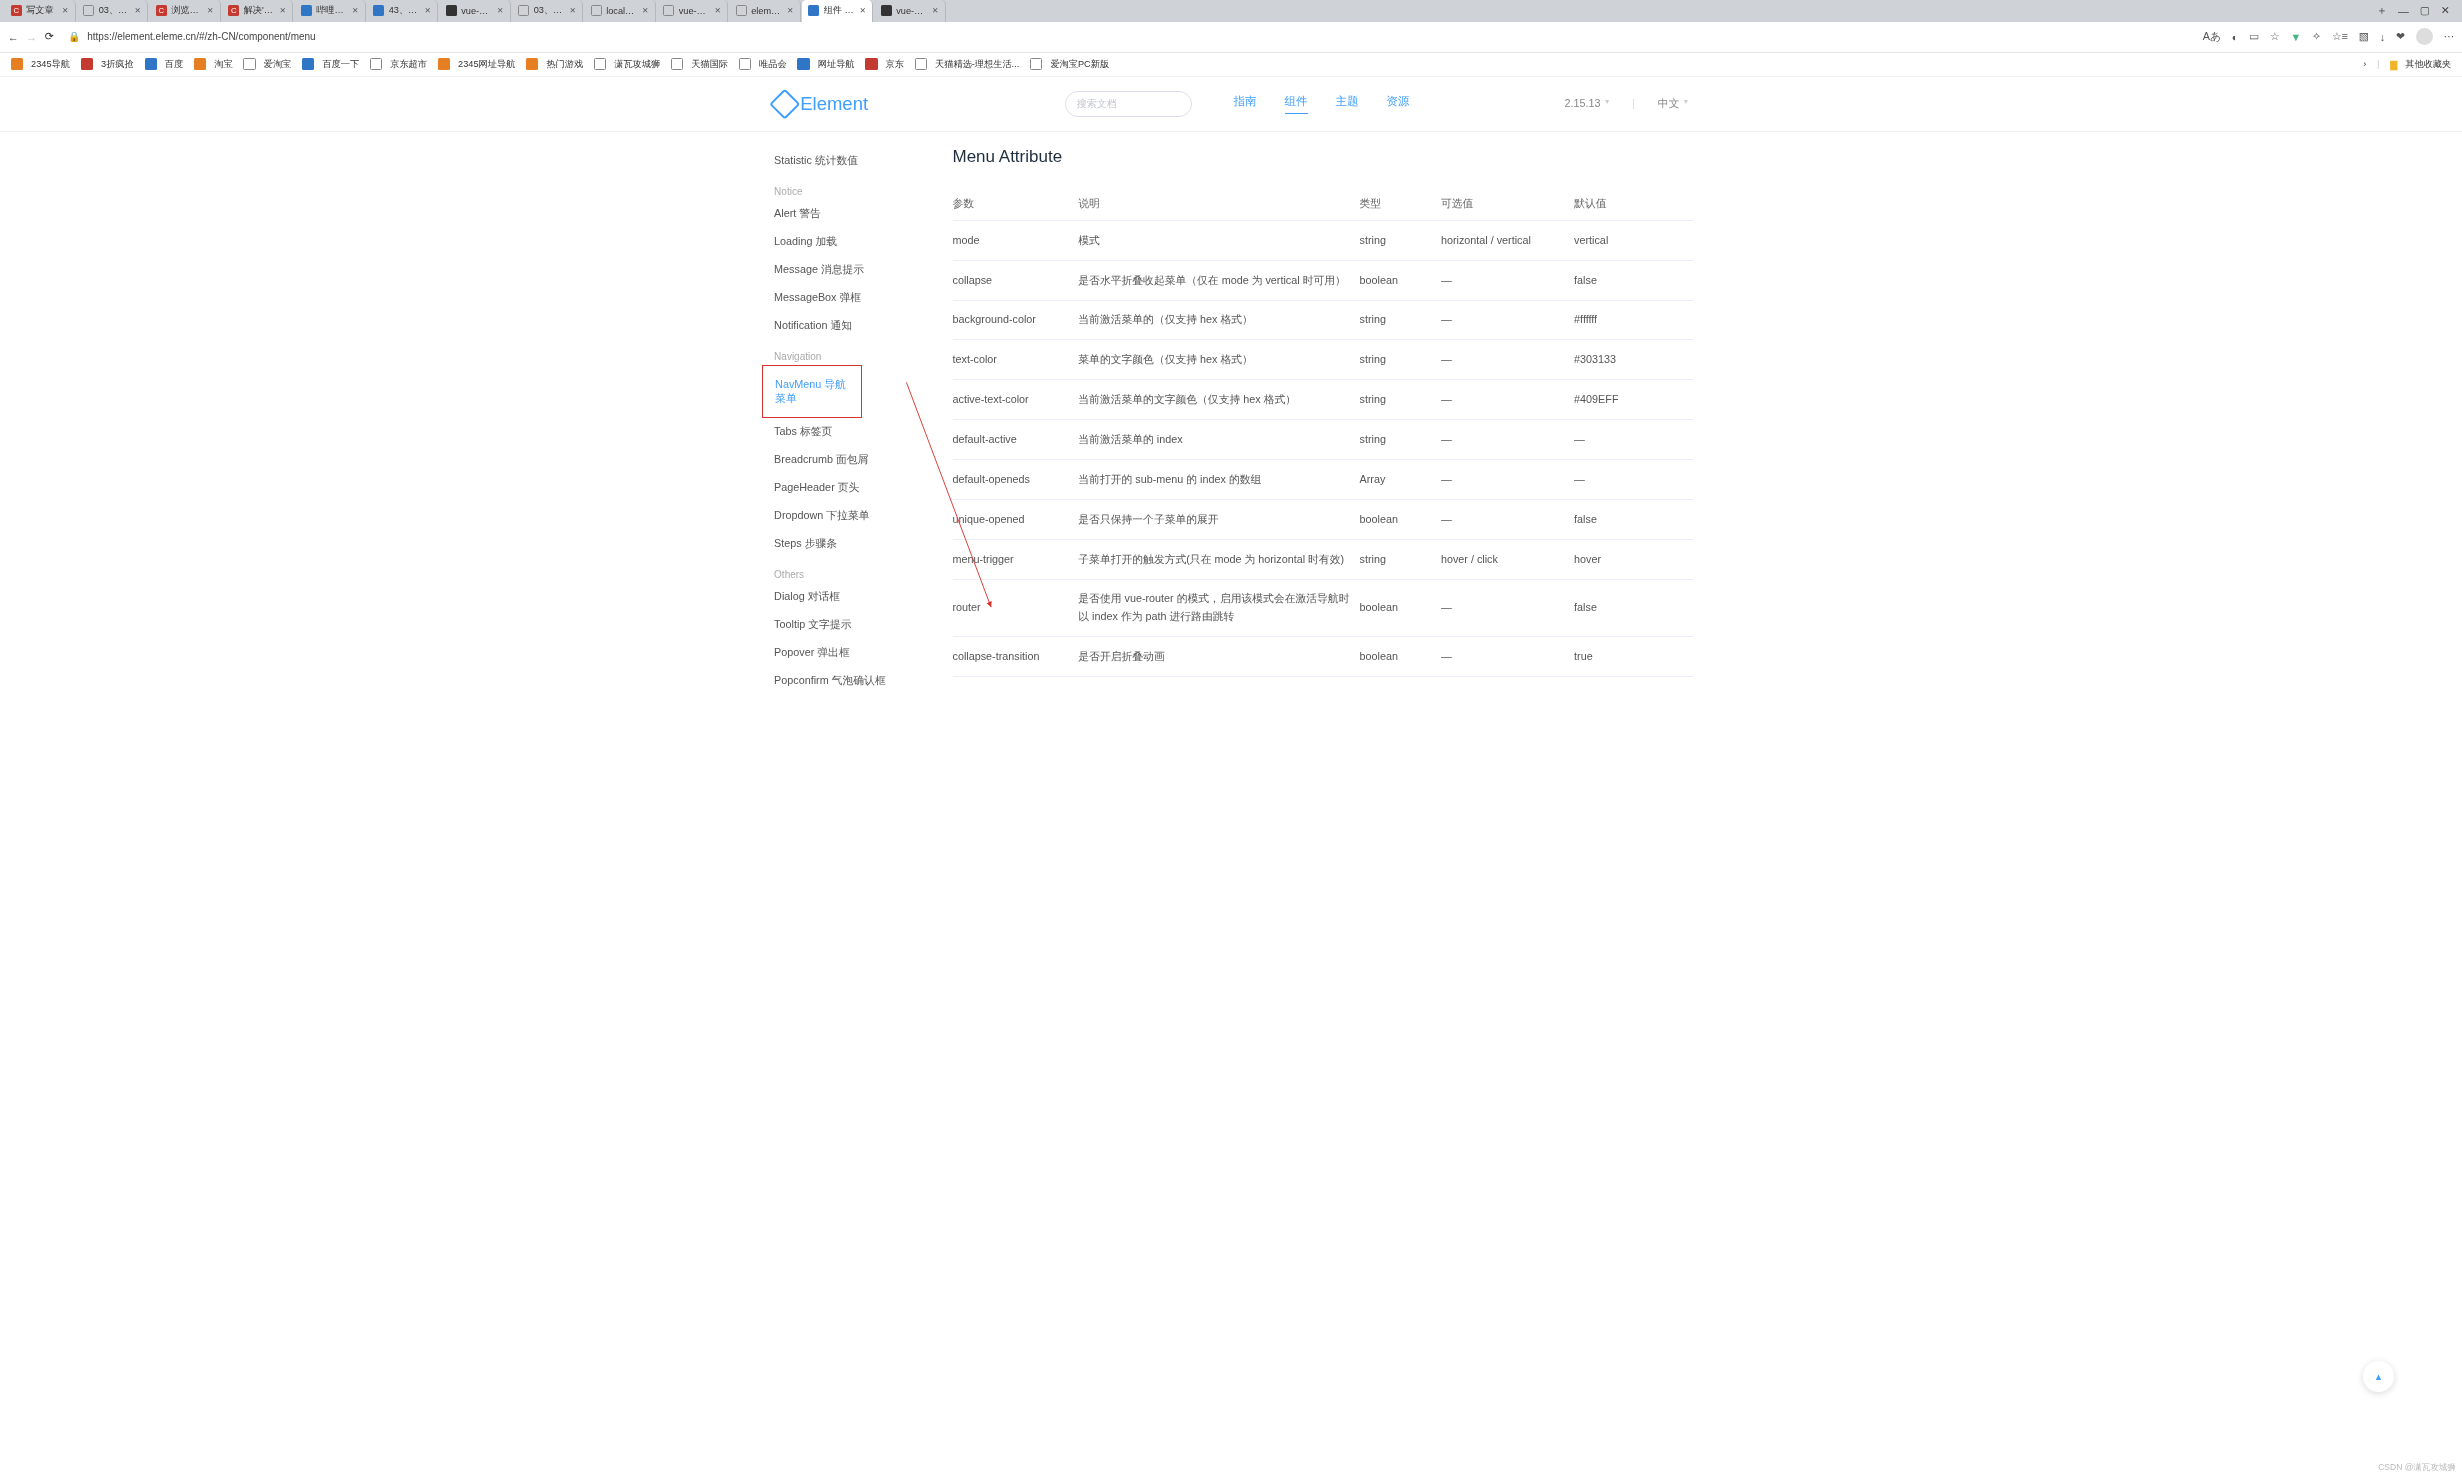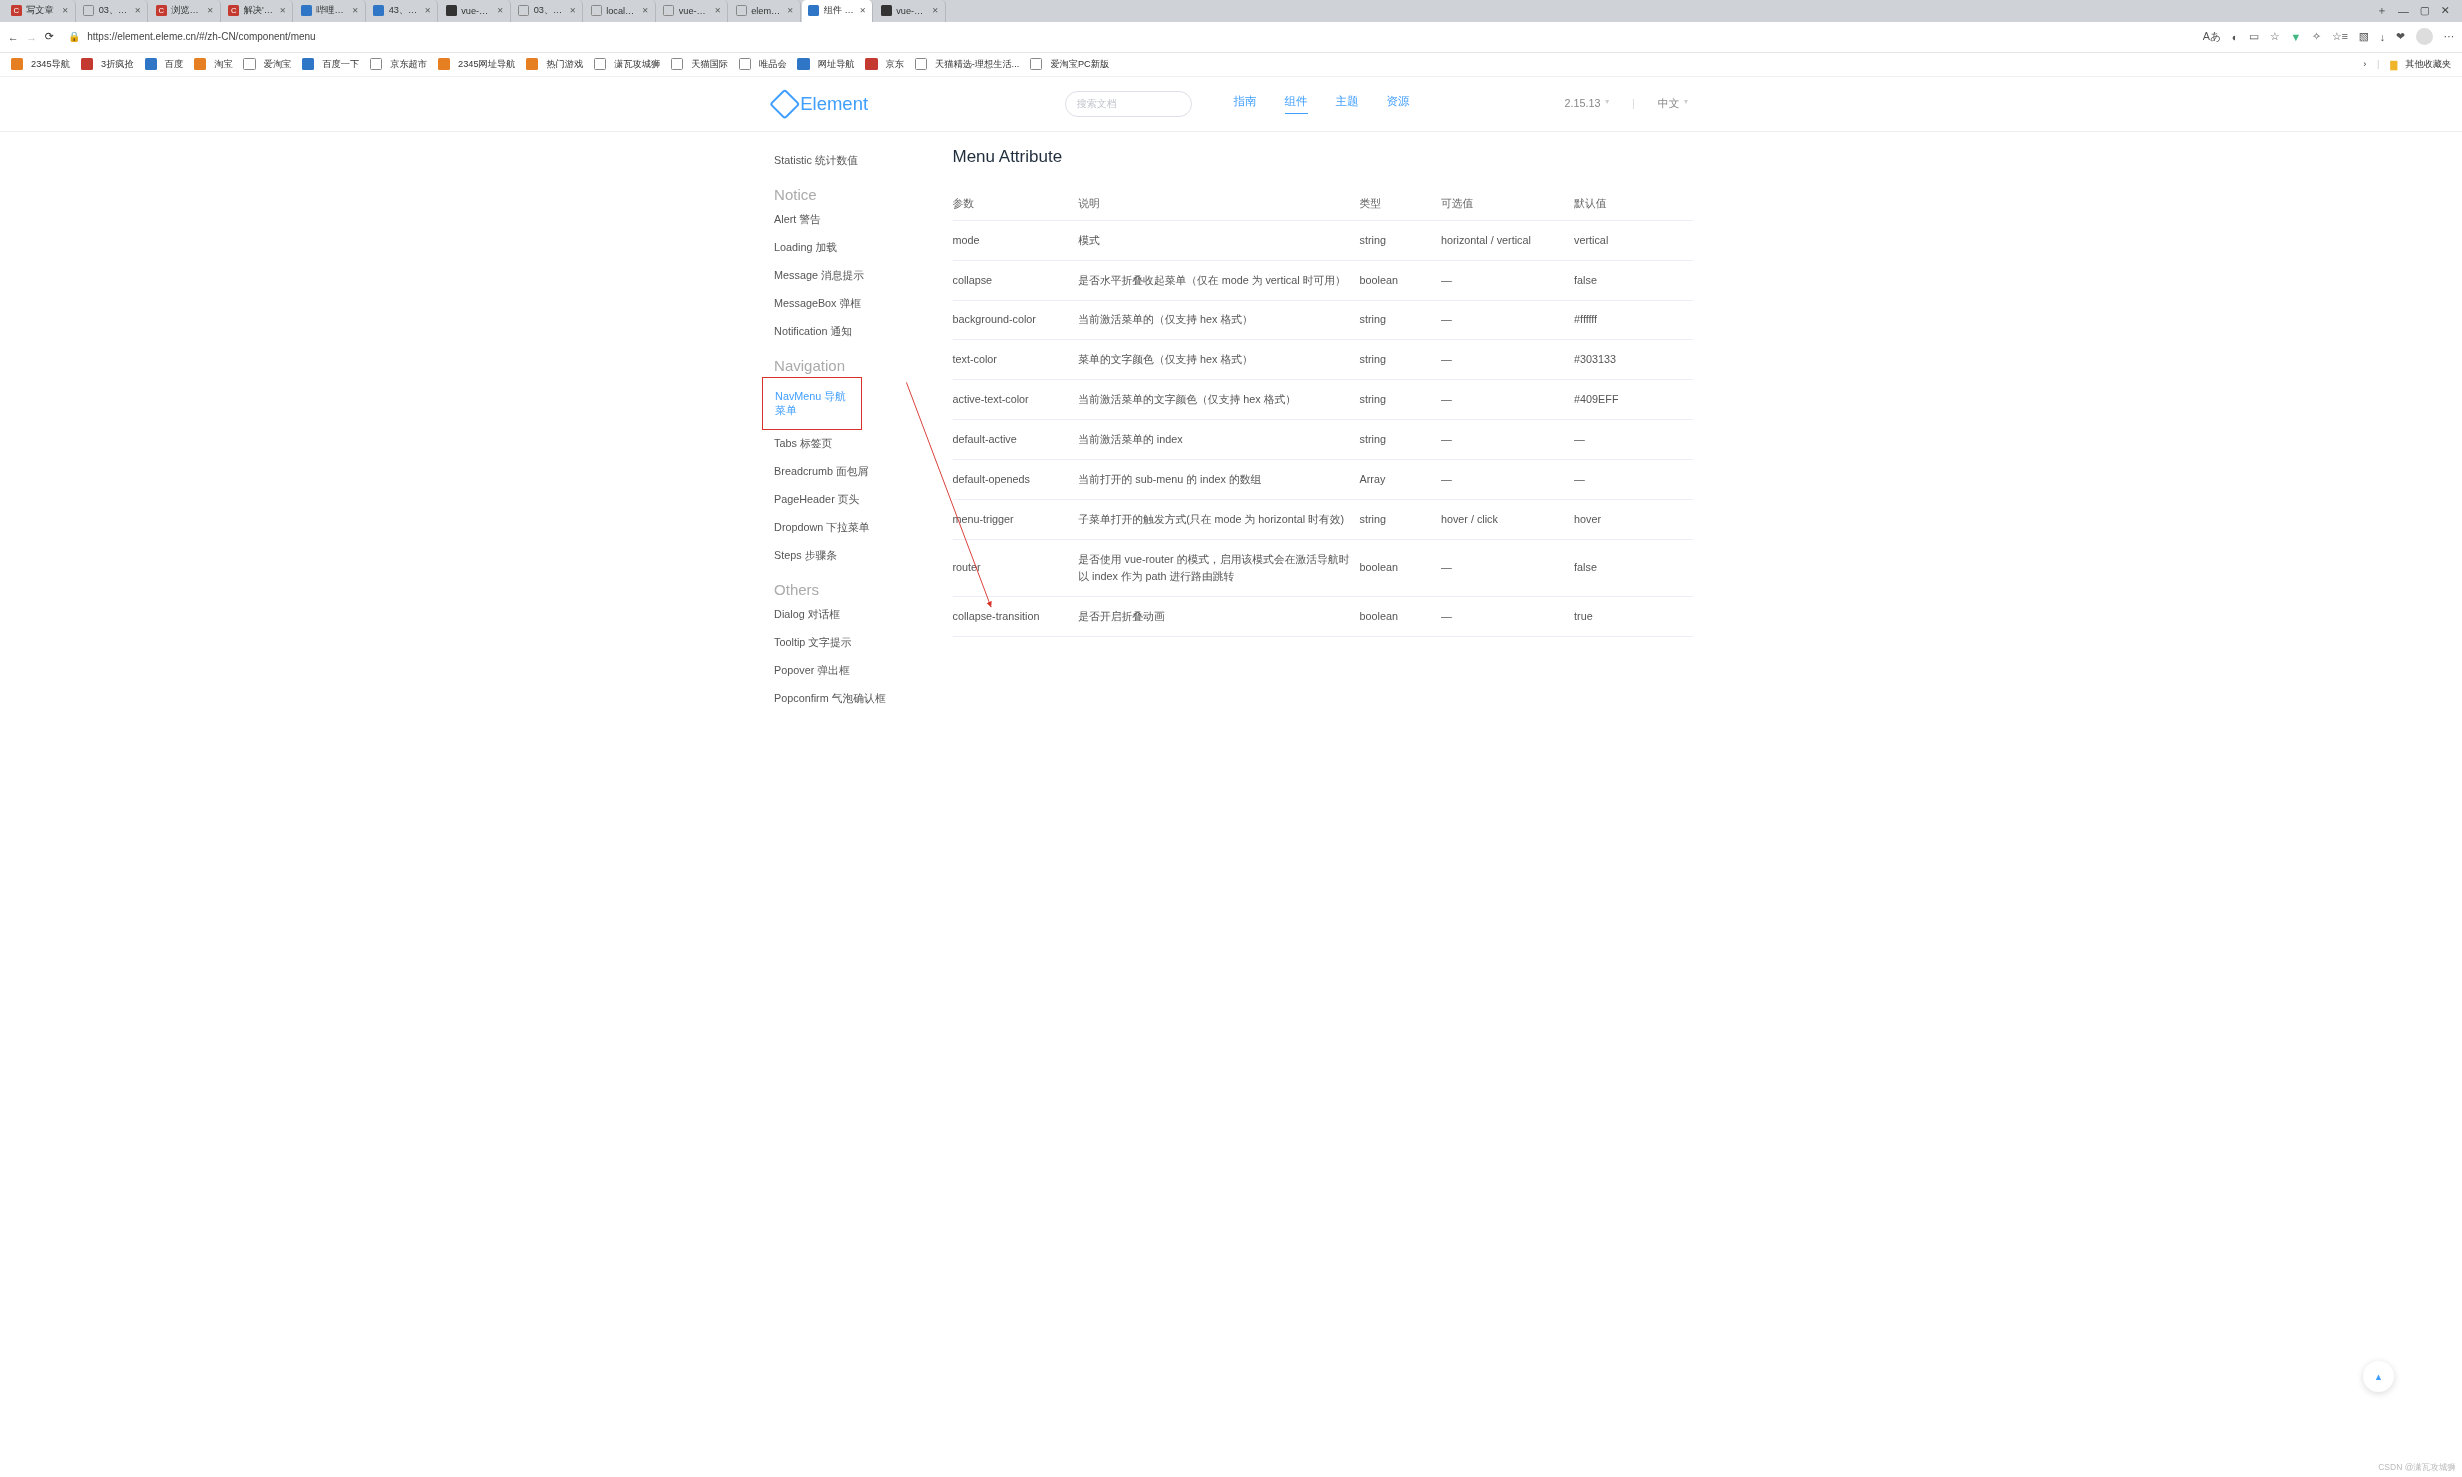--- a/index.html
+++ b/index.html
@@ -32,21 +32,21 @@
   .nav a { color:#888; text-decoration:none; padding-bottom:4.6px; }
   .nav a.active { color:#409EFF; border-bottom:1.5px solid #409EFF; }
   .nav a.link { color:#409EFF; }
   .opts { margin-left:auto; display:flex; gap:23px; color:#888; font-size:10.8px; padding-right:4.6px;}
   .opts .opt { display:flex; align-items:flex-start; gap:4.6px; }
   .opts .chev { color:#ccc; font-size:7.7px; }
   .hrule { border-bottom:0.8px solid #eee; }
 
   .sidebar { width:183px; padding:15.4px 4.6px; font-size:10.8px; color:#555; }
   .sidebar .item { padding:7px 0; cursor:pointer; }
-  .sidebar .grp { color:#aaa; font-size:15px; padding:10.8px 0 3.1px; }
+  .sidebar .grp { color:#aaa; font-size:10px; padding:10.8px 0 3.1px; }
   .sidebar .item.active { color:#409EFF; }
   .hl { border:1.5px solid #d7322a; padding:4.6px 4.6px; margin-left:-12.3px; padding-left:12.3px; width:100px; }
 
   .main { flex:1; padding:15.4px 0 31px 0; position:relative; }
   h2.section { font-size:17px; font-weight:500; color:#1f2d3d; margin-bottom:20px; }
   table.attr { width:100%; border-collapse:collapse; font-size:10.8px; }
   table.attr th { text-align:left; color:#666; font-weight:400; padding:9.2px 6.2px 9.2px 0; border-bottom:0.8px solid #ebeef5; }
   table.attr td { padding:10.8px 6.2px 10.8px 0; border-bottom:0.8px solid #ebeef5; color:#555; vertical-align:middle; line-height:1.6;}
 
   .arrow { position:absolute; left:-62px; top:58px; pointer-events:none; }
@@ -356,20 +356,27 @@
             <td>—</td>
           </tr>
           <tr>
             <td>default-openeds</td>
             <td>当前打开的 sub-menu 的 index 的数组</td>
             <td>Array</td>
             <td>—</td>
             <td>—</td>
           </tr>
           <tr>
+            <td>unique-opened</td>
+            <td>是否只保持一个子菜单的展开</td>
+            <td>boolean</td>
+            <td>—</td>
+            <td>false</td>
+          </tr>
+          <tr>
             <td>menu-trigger</td>
             <td>子菜单打开的触发方式(只在 mode 为 horizontal 时有效)</td>
             <td>string</td>
             <td>hover / click</td>
             <td>hover</td>
           </tr>
           <tr>
             <td>router</td>
             <td>是否使用 vue-router 的模式，启用该模式会在激活导航时以 index 作为 path 进行路由跳转</td>
             <td>boolean</td>

